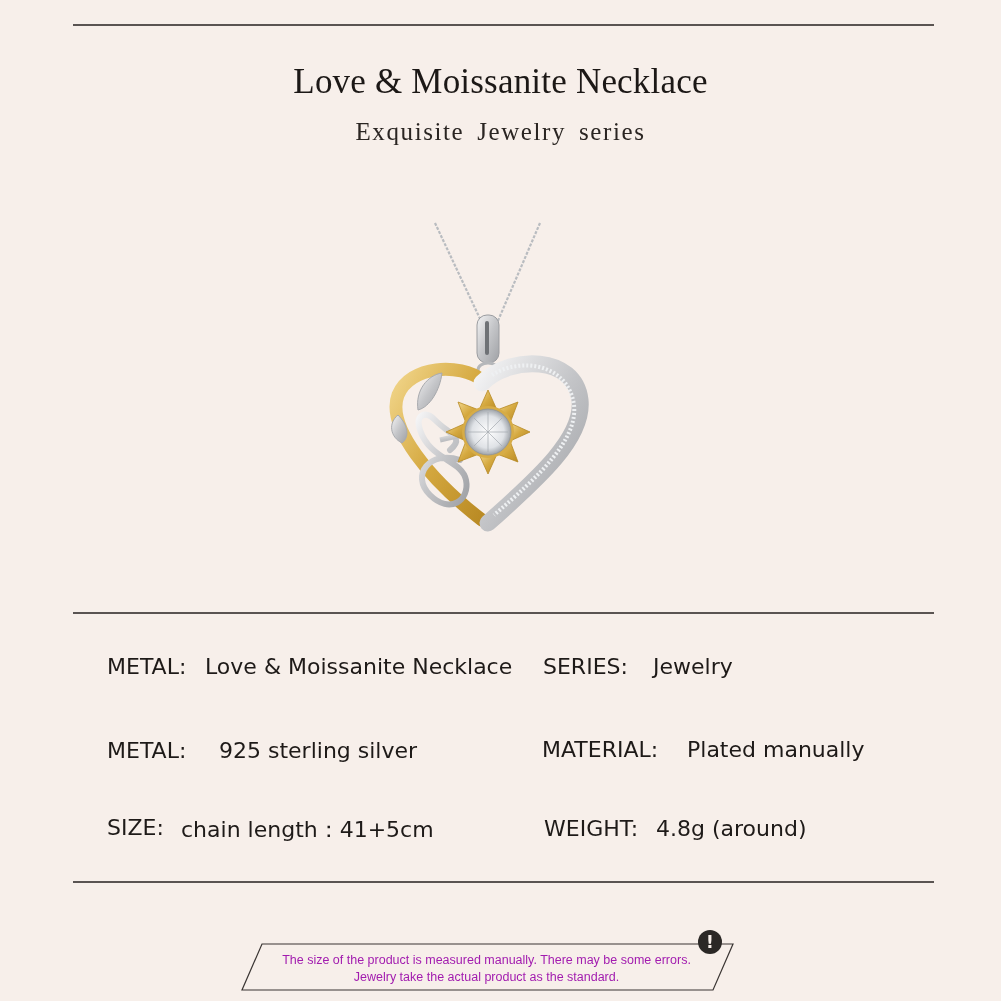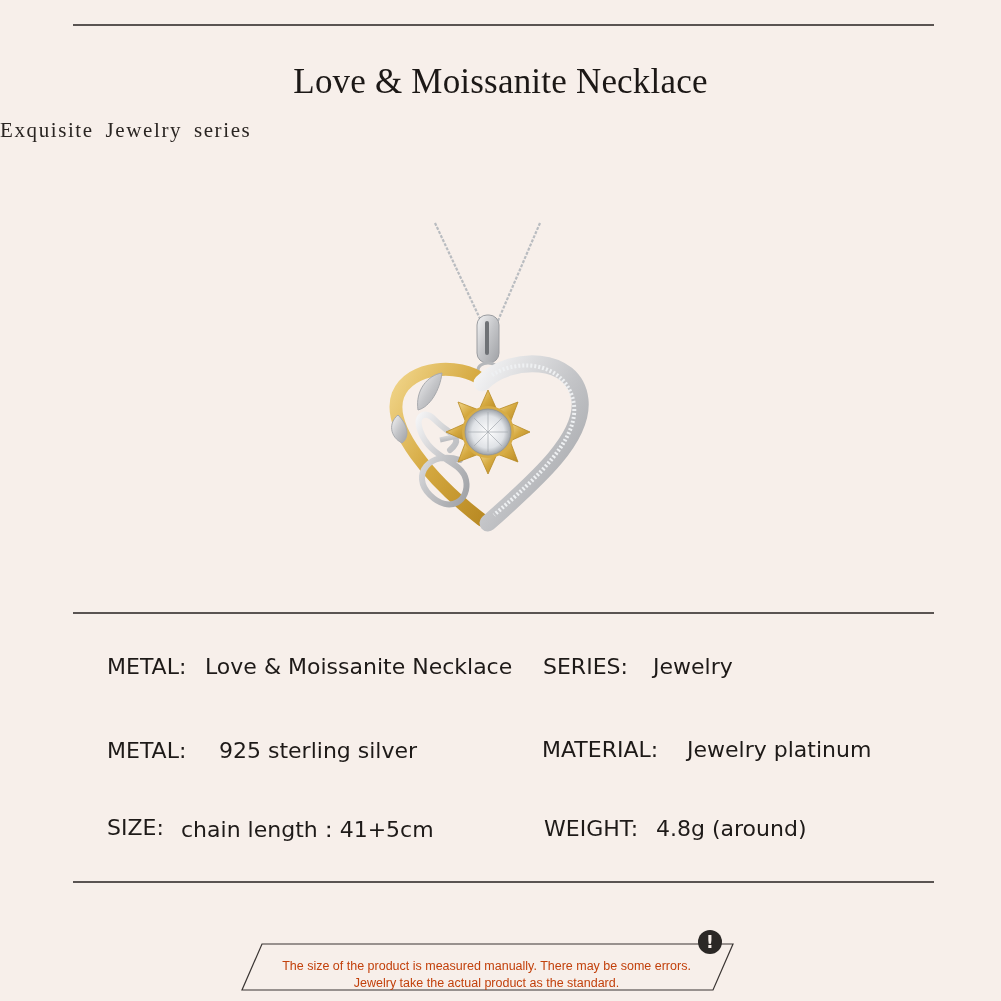--- a/index.html
+++ b/index.html
@@ -14,42 +14,41 @@
     .hr {
       position: absolute; left: 73px; width: 861px; height: 2px;
       background: #5a5452;
     }
     .title {
       position: absolute; top: 62px; left: 0; width: 1001px; text-align: center;
       font-family: "Liberation Serif", serif; font-size: 35px; color: #1c1816;
       letter-spacing: 0.2px;
     }
     .subtitle {
-      position: absolute; top: 118px; left: 0; width: 1001px; text-align: left;
-      font-family: "Liberation Serif", serif; font-size: 21px; color: #2a2522;
+      position: absolute; top: 118px; left: 0; width: 1001px; text-align: center;
+      font-family: "Liberation Serif", serif; font-size: 25px; color: #2a2522;
       letter-spacing: 1.6px; word-spacing: 5px;
     }
     .product-img {
       position: absolute; left: 370px; top: 215px; width: 240px; height: 340px;
     }
     .spec {
       position: absolute; font-size: 22px; color: #1e1a18; white-space: nowrap;
       font-family: "DejaVu Sans", sans-serif;
     }
     .spec .lbl { position: absolute; left: 0; top: 0; }
     .spec .val { position: absolute; top: 0; }
     .notice {
       position: absolute; left: 240px; top: 928px; width: 500px; height: 66px;
     }
     .notice svg { position: absolute; left: 0; top: 0; }
     .notice-text {
       position: absolute; left: 0; top: 24px; width: 493px; text-align: center;
-      font-size: 12.5px; line-height: 17px; color: #c2410c;
+      font-size: 12.5px; line-height: 17px; color: #a21caf;
       font-family: "Liberation Sans", sans-serif;
-      margin-top: 6px;
     }
     .warn-icon {
       position: absolute; left: 458px; top: 2px; width: 24px; height: 24px;
       border-radius: 50%; background: #2b2826; color: #f7efea;
       font: bold 17px/24px "DejaVu Sans", sans-serif; text-align: center;
     }
   </style>
 </head>
 <body>
 
@@ -130,21 +129,21 @@
 <div class="spec" style="left:543px; top:654px;">
   <span class="lbl">SERIES:</span>
   <span class="val" style="left:110px;">Jewelry</span>
 </div>
 <div class="spec" style="left:107px; top:738px;">
   <span class="lbl">METAL:</span>
   <span class="val" style="left:112px;">925 sterling silver</span>
 </div>
 <div class="spec" style="left:542px; top:737px;">
   <span class="lbl">MATERIAL:</span>
-  <span class="val" style="left:145px;">Jewelry platinum</span>
+  <span class="val" style="left:145px;">Plated manually</span>
 </div>
 <div class="spec" style="left:107px; top:815px;">
   <span class="lbl">SIZE:</span>
   <span class="val" style="left:74px;">chain length：41+5cm</span>
 </div>
 <div class="spec" style="left:544px; top:816px;">
   <span class="lbl">WEIGHT:</span>
   <span class="val" style="left:112px;">4.8g (around)</span>
 </div>
 

